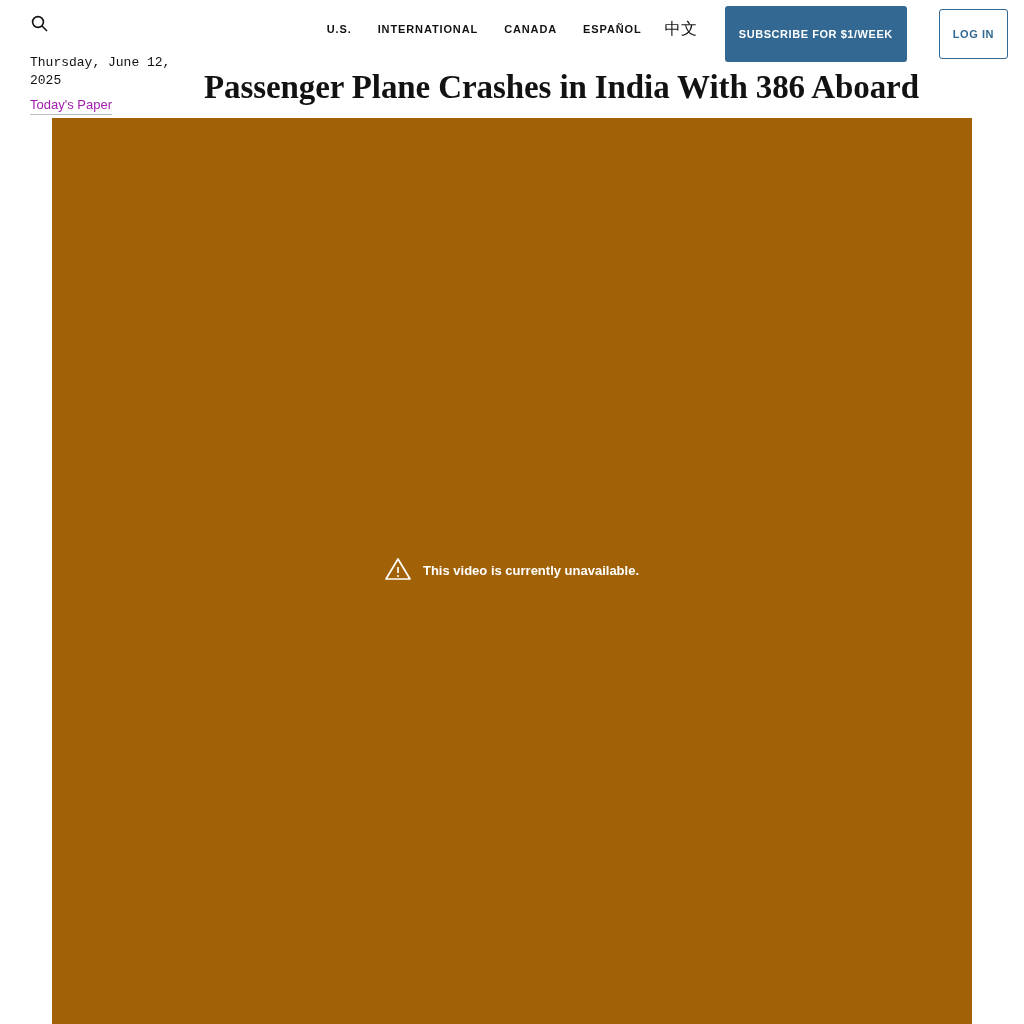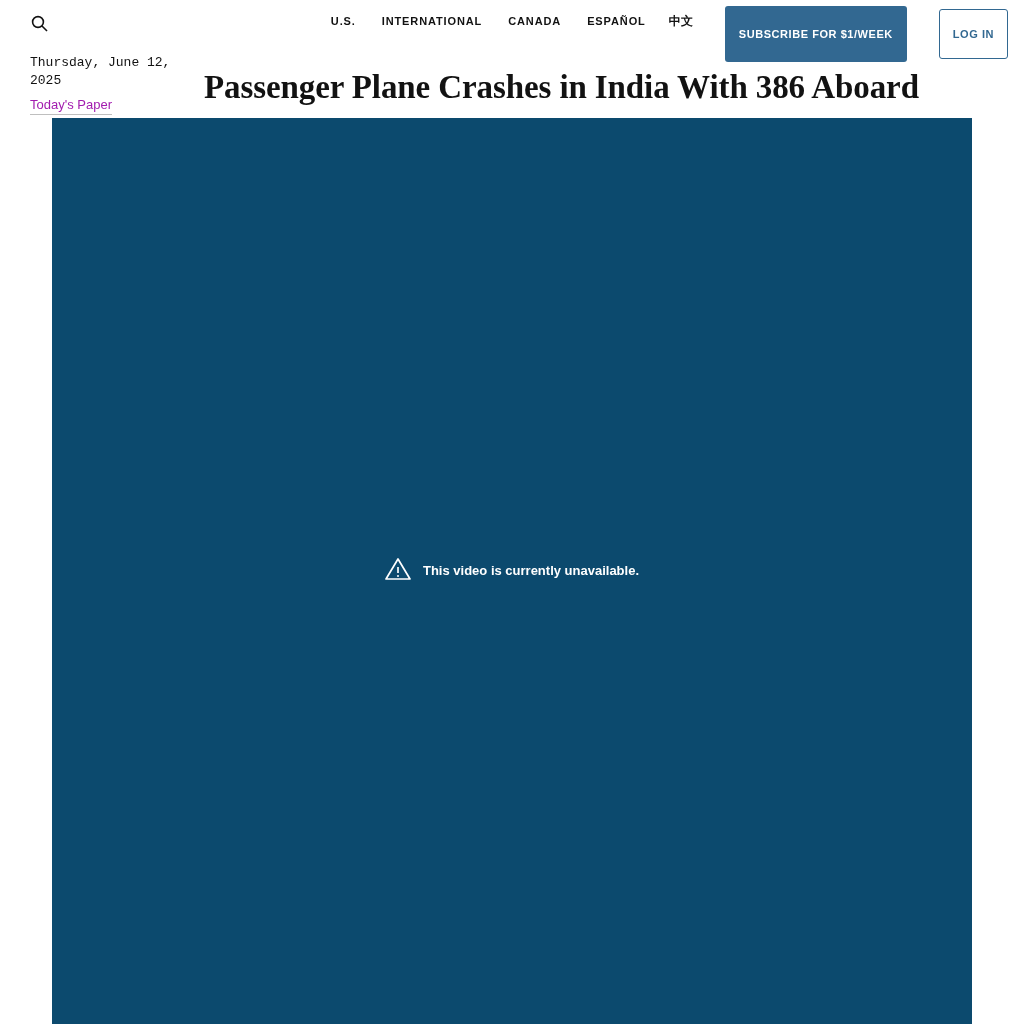--- a/index.html
+++ b/index.html
@@ -58,25 +58,26 @@
     font-size: 11px;
     letter-spacing: 0.08em;
     font-weight: 700;
     color: #121212;
     text-transform: uppercase;
     text-decoration: none;
     padding: 0 13px;
     line-height: 16px;
     white-space: nowrap;
     cursor: pointer;
+    margin-top: 8px;
   }
   .nav-item.cjk {
-    font-size: 12px;
+    font-size: 16px;
     letter-spacing: 0.02em;
-    font-weight: 700;
+    font-weight: 400;
     padding-left: 10px;
   }
 
   .topbar-right {
     position: absolute;
     right: 16px;
     top: 6px;
     display: flex;
     align-items: center;
     gap: 8px;
@@ -150,21 +151,21 @@
     margin: 0;
   }
 
   
   .video-wrap {
     position: absolute;
     left: 52px;
     top: 118px;
     width: 920px;
     height: 906px;
-    background: #0c4a6e;
+    background: #a16207;
     overflow: hidden;
   }
   .video-message {
     position: absolute;
     left: 0;
     right: 0;
     top: 50%;
     transform: translateY(-50%);
     display: flex;
     align-items: center;

